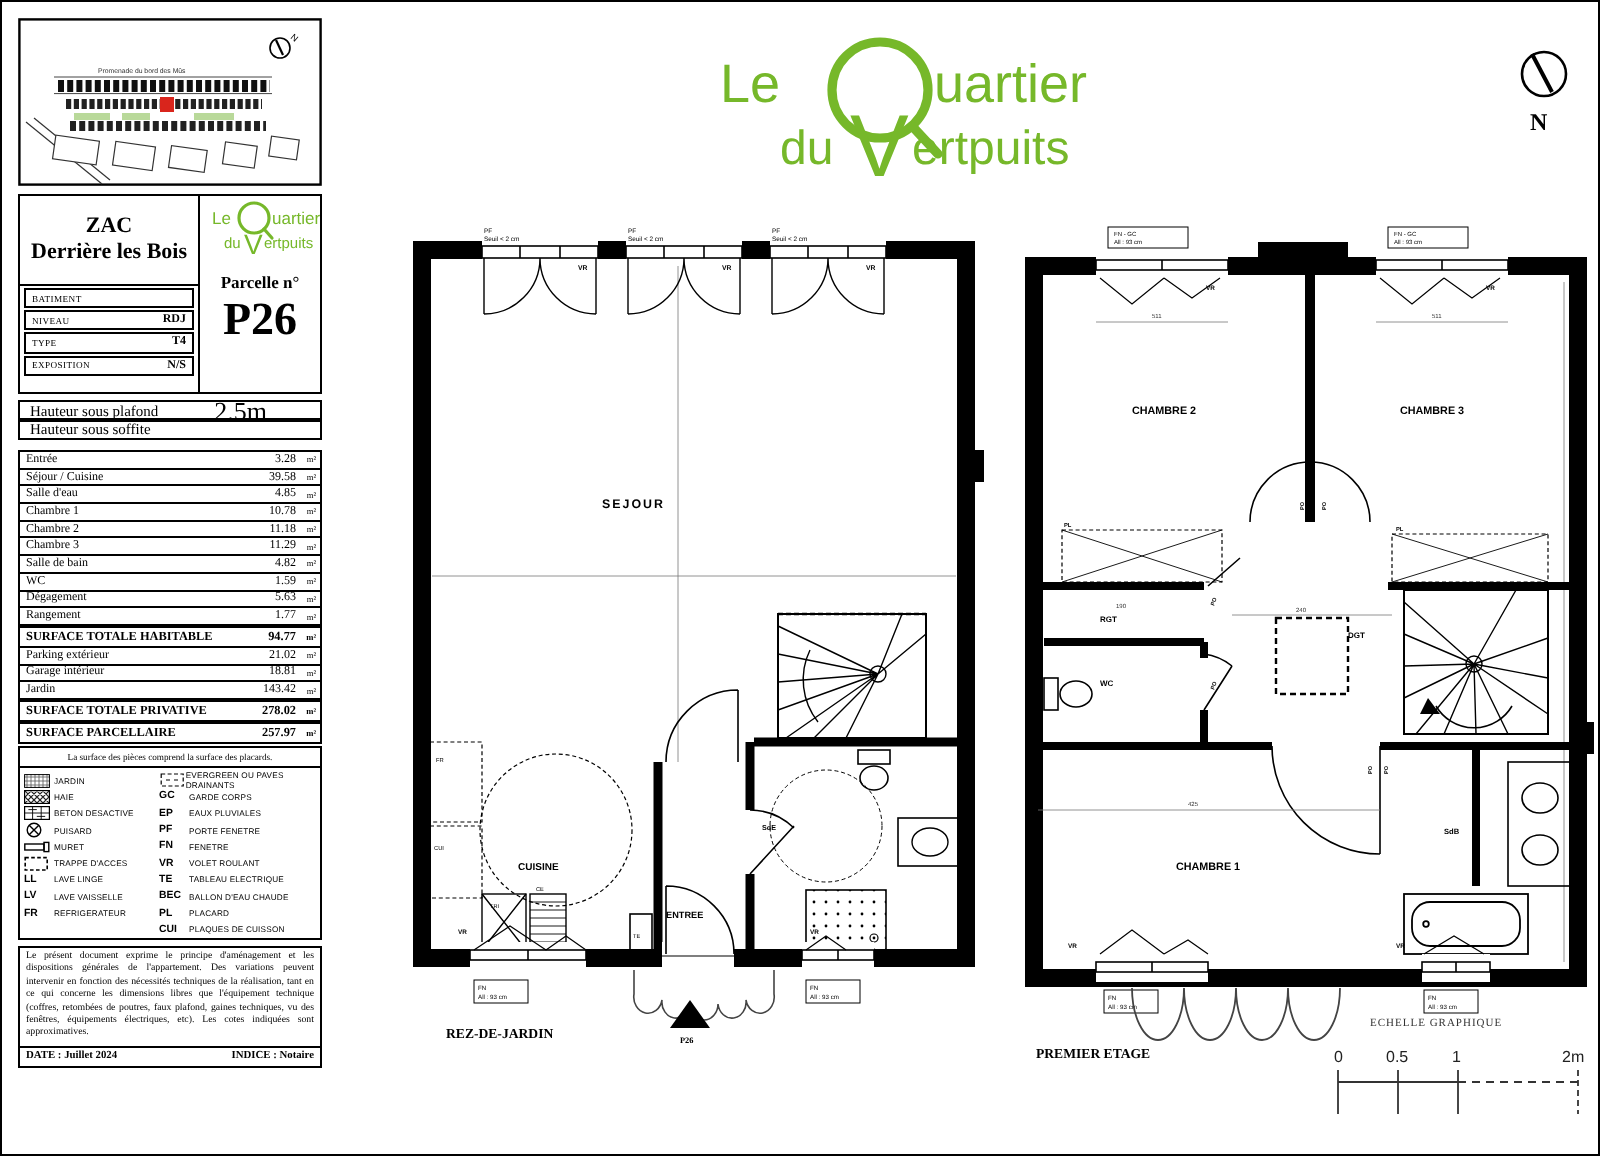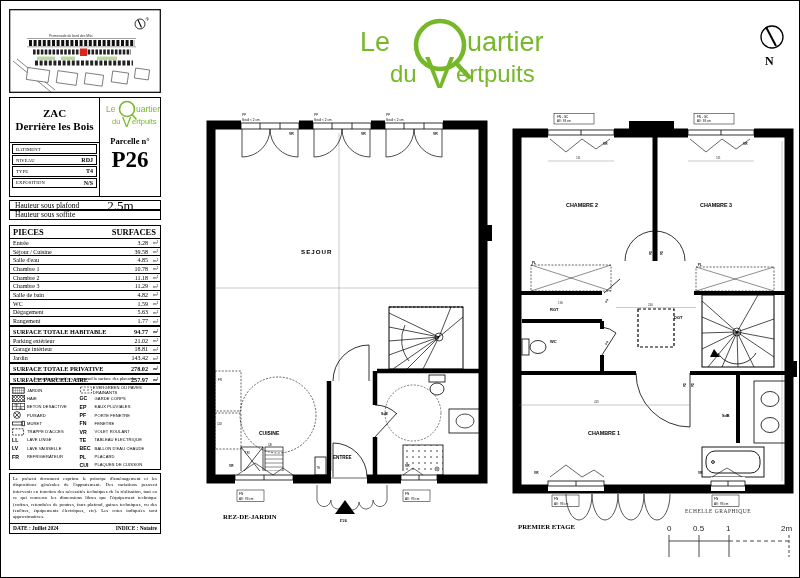--- a/index.html
+++ b/index.html
@@ -146,24 +146,20 @@
   <div class="hrow abs" style="top:199px">
     <span>Hauteur sous plafond</span>
       <span class="hv">2.5m</span>
   </div>
   <div class="hrow abs" style="top:208px">
     <span>Hauteur sous soffite</span>
       <span class="hv"></span>
   </div>
 
   <div id="surfaces" class="abs">
-    <div class="s-head">
-      <span>PIECES</span>
-        <span>SURFACES</span>
-    </div>
     <div class="s-row">
         <span class="n">Entrée</span>
         <span class="v">3.28</span>
         <span class="u">m²</span>
       </div>
     <div class="s-row">
         <span class="n">Séjour / Cuisine</span>
         <span class="v">39.58</span>
         <span class="u">m²</span>
       </div>

